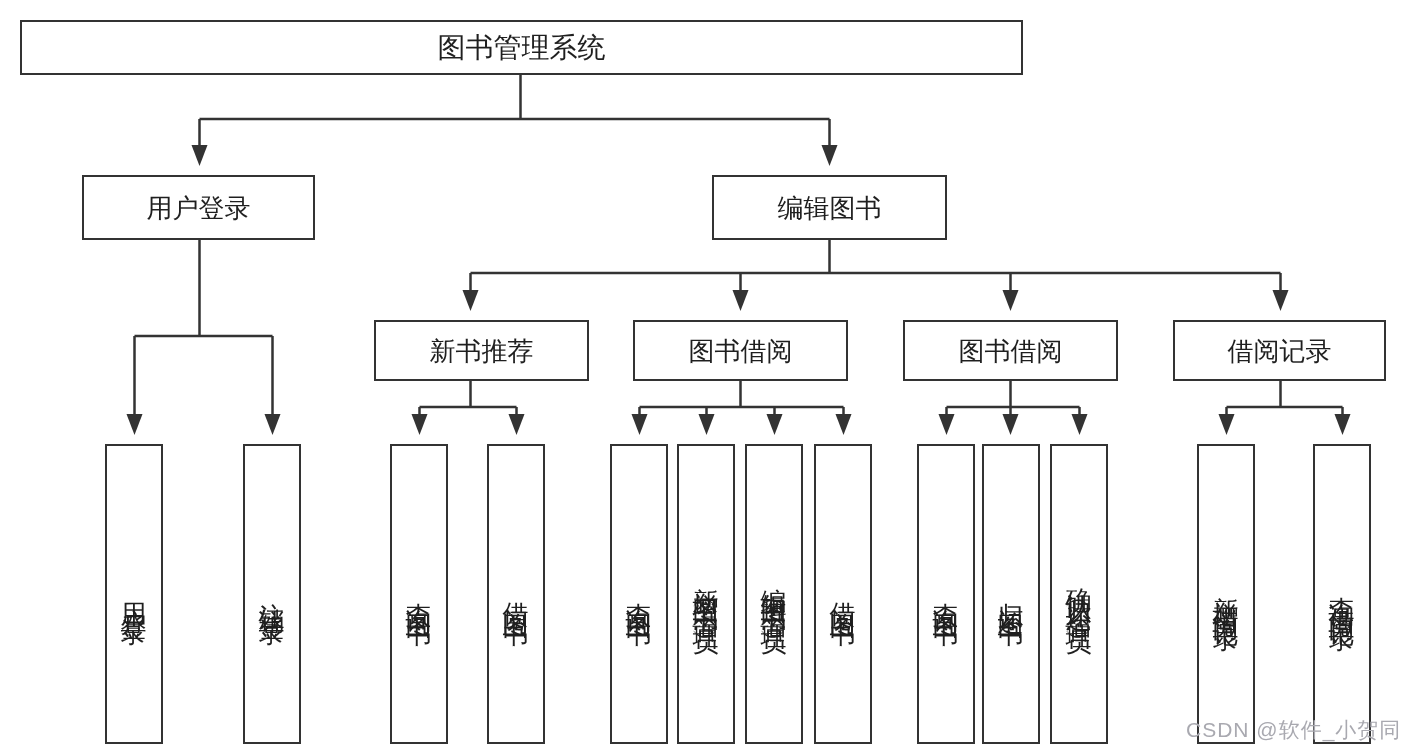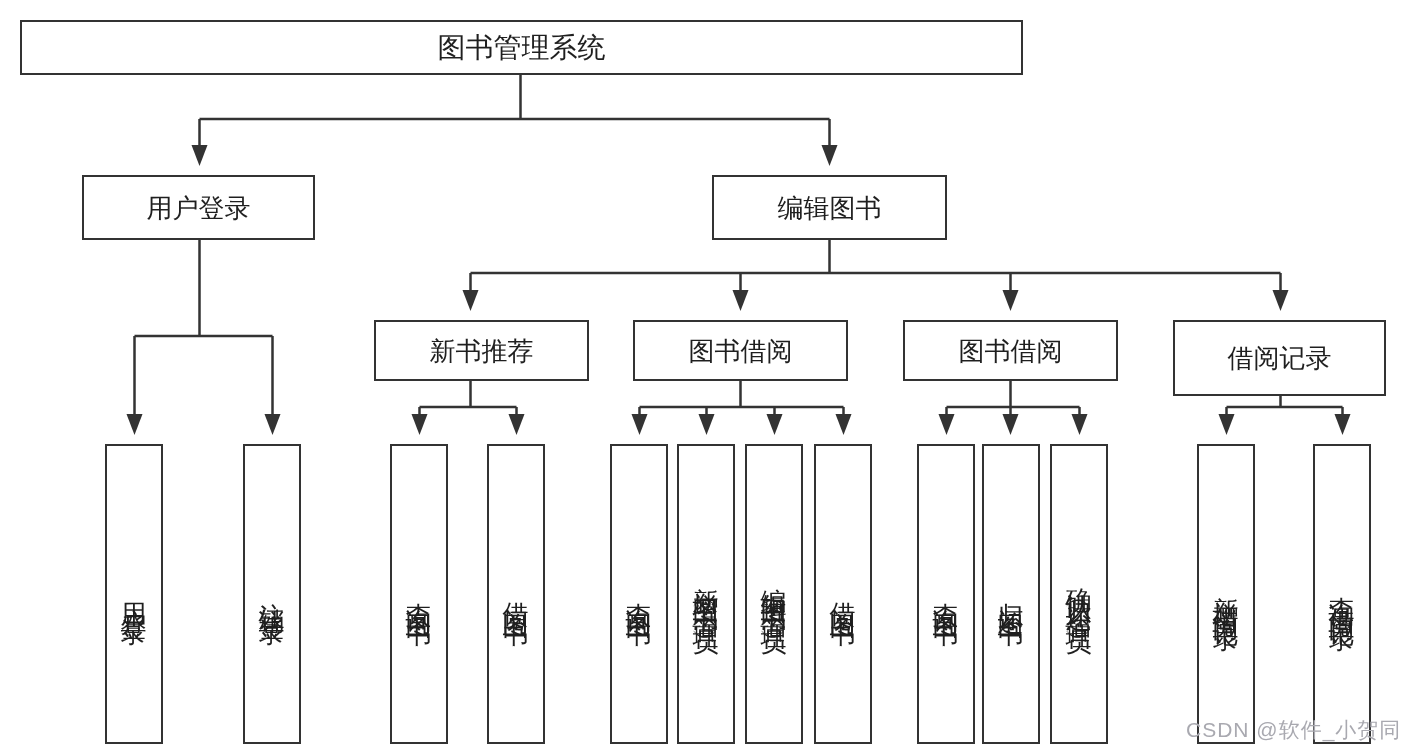--- a/index.html
+++ b/index.html
@@ -105,21 +105,21 @@
 
   <div class="node" style="left:374px;top:313px;width:215px;height:61px">
     <span>新书推荐</span>
   </div>
   <div class="node" style="left:633px;top:313px;width:215px;height:61px">
     <span>图书借阅</span>
   </div>
   <div class="node" style="left:903px;top:313px;width:215px;height:61px">
     <span>图书借阅</span>
   </div>
-  <div class="node" style="left:1173px;top:313px;width:213px;height:76px">
+  <div class="node" style="left:1173px;top:313px;width:213px;height:61px">
     <span>借阅记录</span>
   </div>
 
   <div class="node v" style="left:105px;top:437px;width:58px;height:300px">
     <span>用户登录</span>
   </div>
   <div class="node v" style="left:243px;top:437px;width:58px;height:300px">
     <span>注销登录</span>
   </div>
 

